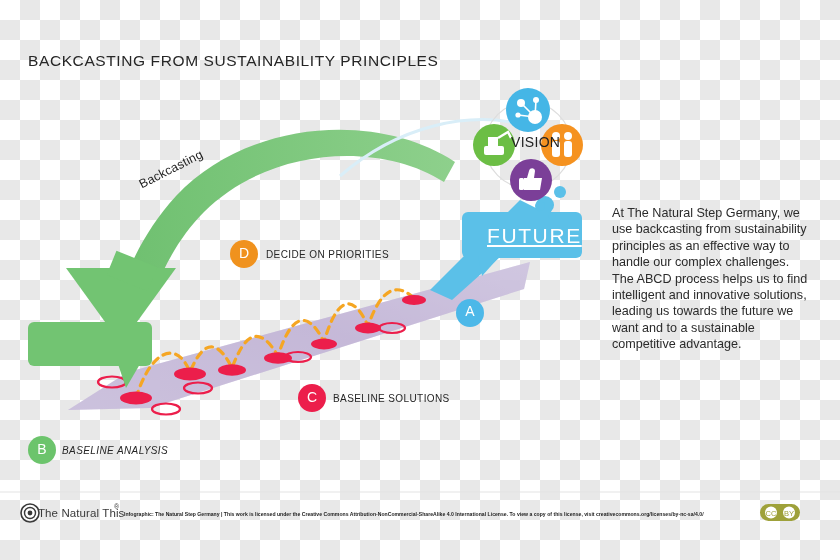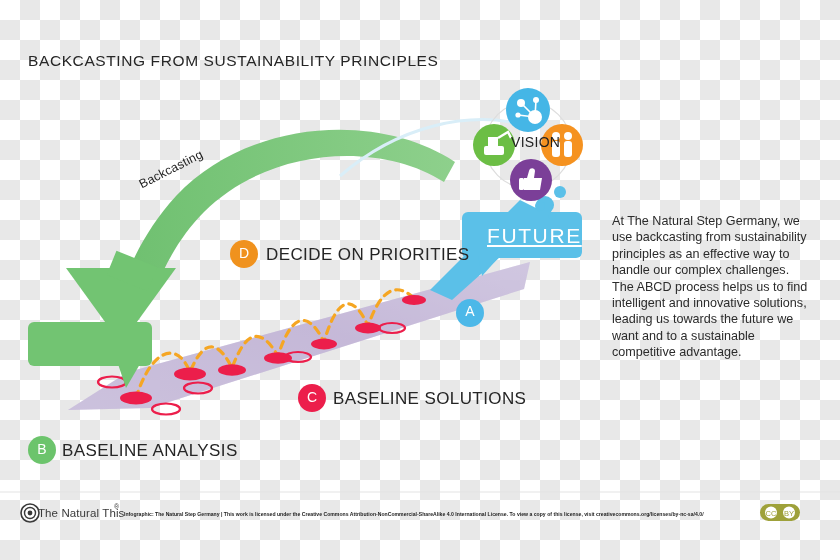--- a/index.html
+++ b/index.html
@@ -60,32 +60,32 @@
   .badge-letter {
     position: absolute;
     color: #ffffff;
     font-size: 14px;
     font-weight: 400;
     text-align: center;
   }
   .step-label {
     position: absolute;
     color: #262626;
-    font-size: 17px;
+    font-size: 10px;
     letter-spacing: 0.4px;
     line-height: 17px;
   }
   #badge-d-letter { left: 233px; top: 245px; width: 22px; }
   #label-d { left: 266px; top: 246px; }
   #badge-a-letter { left: 459px; top: 303px; width: 22px; }
   #label-a { left: 492px; top: 304px; }
   #badge-c-letter { left: 301px; top: 389px; width: 22px; }
   #label-c { left: 333px; top: 390px; }
   #badge-b-letter { left: 31px; top: 441px; width: 22px; }
-  #label-b { left: 62px; top: 442px; }
+  #label-b { left: 62px; top: 442px; font-style: italic; }
 
   
   #backcasting-label {
     left: 140px;
     top: 178px;
     font-size: 12.5px;
     color: #262626;
     transform: rotate(-27deg);
     transform-origin: left center;
     letter-spacing: 0.2px;
@@ -104,21 +104,20 @@
   
   #body-paragraph {
     position: absolute;
     left: 612px;
     top: 205px;
     width: 196px;
     font-size: 12.6px;
     line-height: 16.4px;
     color: #2b2b2b;
     white-space: normal;
-    margin-top: 8px;
   }
 
   
   #brand-name {
     left: 38px;
     top: 507px;
     font-size: 11.5px;
     color: #3a3a3a;
     letter-spacing: 0.1px;
   }

